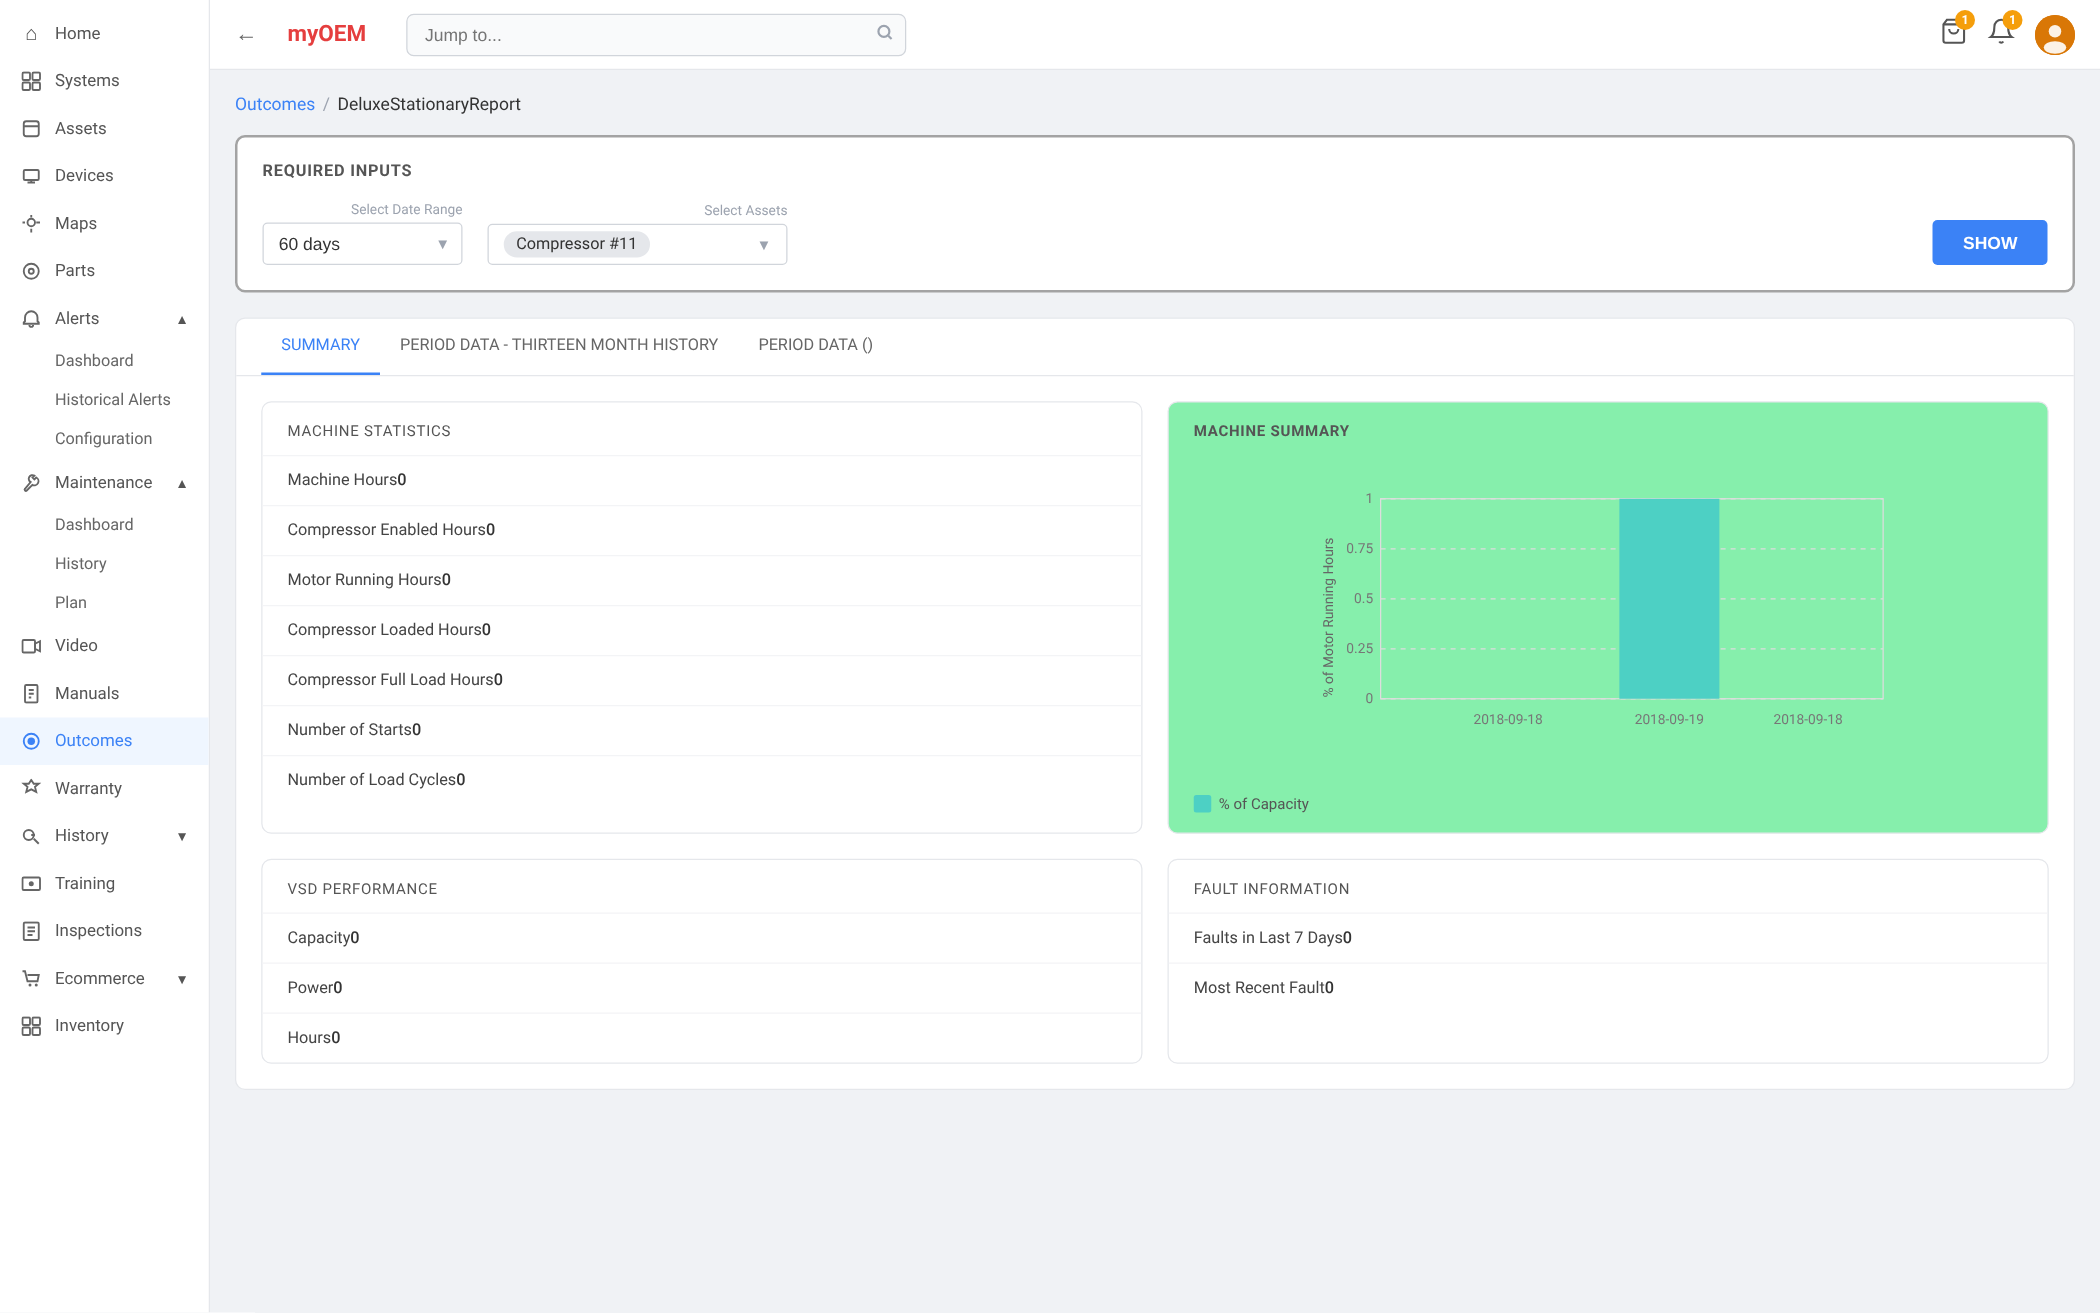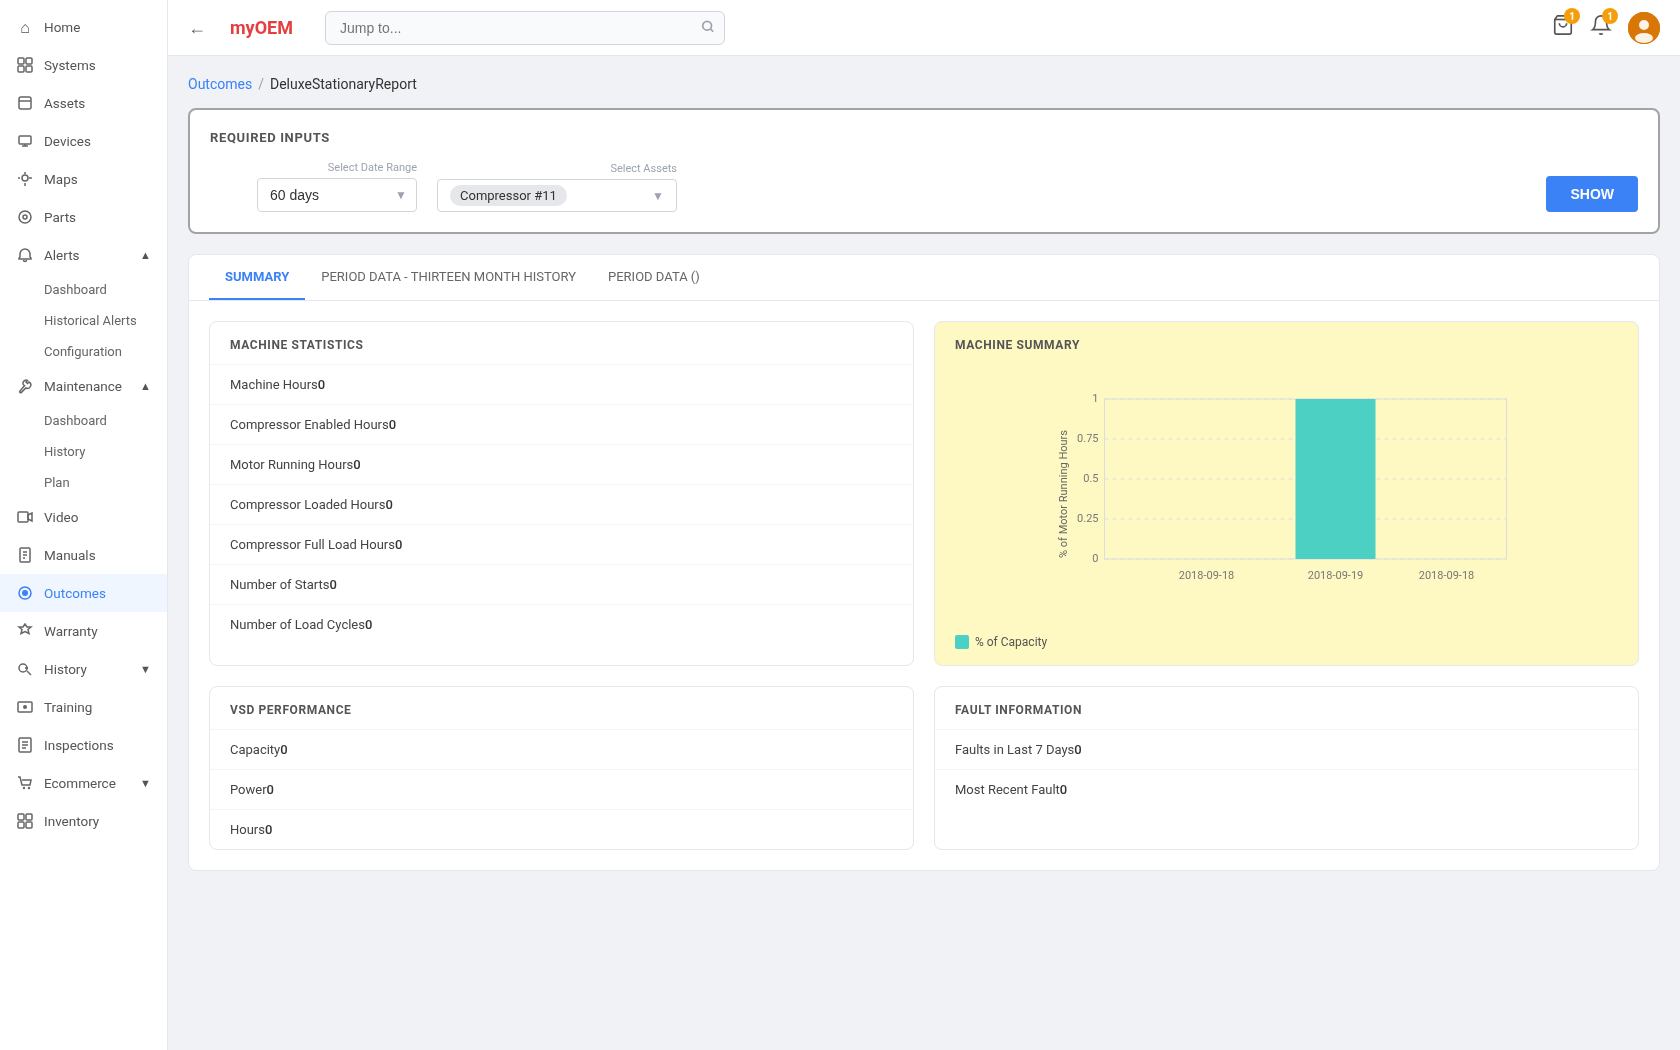--- a/index.html
+++ b/index.html
@@ -42,45 +42,45 @@
 
     
     .card { background: #fff; border: 2px solid #a3a3a3; border-radius: 8px; margin-bottom: 20px; }
     .card-body { padding: 20px; }
 
     
     .section-title { font-size: 13px; font-weight: 700; letter-spacing: 0.05em; color: #555; text-transform: uppercase; margin-bottom: 16px; }
     .inputs-row { display: flex; align-items: flex-end; gap: 20px; }
     .input-group { display: flex; flex-direction: column; gap: 4px; align-items: flex-end; }
     .input-label { font-size: 11px; color: #9ca3af; }
-    .select-wrap { position: relative; margin-left: 47px; }
+    .select-wrap { position: relative; }
     .select-wrap select { appearance: none; border: 1px solid #d1d5db; border-radius: 4px; padding: 8px 32px 8px 12px; font-size: 14px; color: #333; background: #fff; cursor: pointer; min-width: 160px; }
     .select-wrap .select-chevron { position: absolute; right: 10px; top: 50%; transform: translateY(-50%); color: #9ca3af; font-size: 12px; pointer-events: none; }
     .asset-tag { display: inline-flex; align-items: center; gap: 6px; background: #e5e7eb; border-radius: 12px; padding: 3px 10px; font-size: 13px; }
     .asset-select { border: 1px solid #d1d5db; border-radius: 4px; padding: 6px 12px; min-width: 240px; display: flex; align-items: center; justify-content: space-between; cursor: pointer; }
     .show-btn { margin-left: auto; background: #3b82f6; color: #fff; border: none; border-radius: 4px; padding: 10px 24px; font-size: 14px; font-weight: 600; cursor: pointer; }
 
     
     .tabs { display: flex; border-bottom: 1px solid #e5e7eb; margin-bottom: 0; padding: 0 20px; }
     .tab { padding: 14px 16px; cursor: pointer; font-size: 13px; color: #666; border-bottom: 2px solid transparent; white-space: nowrap; }
-    .tab.active { color: #3b82f6; border-bottom-color: #3b82f6; font-weight: 700; }
+    .tab.active { color: #3b82f6; border-bottom-color: #3b82f6; font-weight: 400; }
 
     
     .report-section-title { font-size: 13px; font-weight: 700; letter-spacing: 0.05em; color: #555; text-transform: uppercase; padding: 16px 20px 0; }
 
     .two-col { display: grid; grid-template-columns: 1fr 1fr; gap: 20px; }
 
     
     .stats-card { background: #fff; border: 1px solid #e5e7eb; border-radius: 8px; }
-    .stats-header { font-size: 12px; font-weight: 700; letter-spacing: 0.05em; color: #555; text-transform: uppercase; padding: 16px 20px 12px; }
+    .stats-header { font-size: 12px; font-weight: 400; letter-spacing: 0.05em; color: #555; text-transform: uppercase; padding: 16px 20px 12px; }
     .stats-row { display: flex; justify-content: flex-start; align-items: center; padding: 12px 20px; border-top: 1px solid #f3f4f6; font-size: 13px; color: #444; }
     .stats-value { color: #333; font-weight: 500; }
 
     
-    .chart-card { background: #fef9c3; border: 1px solid #e5e7eb; border-radius: 8px; }
+    .chart-card { background: #86efac; border: 1px solid #e5e7eb; border-radius: 8px; }
     .chart-header { font-size: 12px; font-weight: 700; letter-spacing: 0.05em; color: #555; text-transform: uppercase; padding: 16px 20px 12px; }
     .chart-area { padding: 10px 20px 10px; }
     .chart-legend { display: flex; align-items: center; gap: 6px; padding: 8px 20px 16px; font-size: 12px; color: #555; }
     .legend-box { width: 14px; height: 14px; background: #4dd0c4; border-radius: 2px; }
 
     
     .report-display-card { background: #fff; border: 1px solid #e5e7eb; border-radius: 8px; margin-bottom: 20px; }
   </style>
 </head>
 <body>

